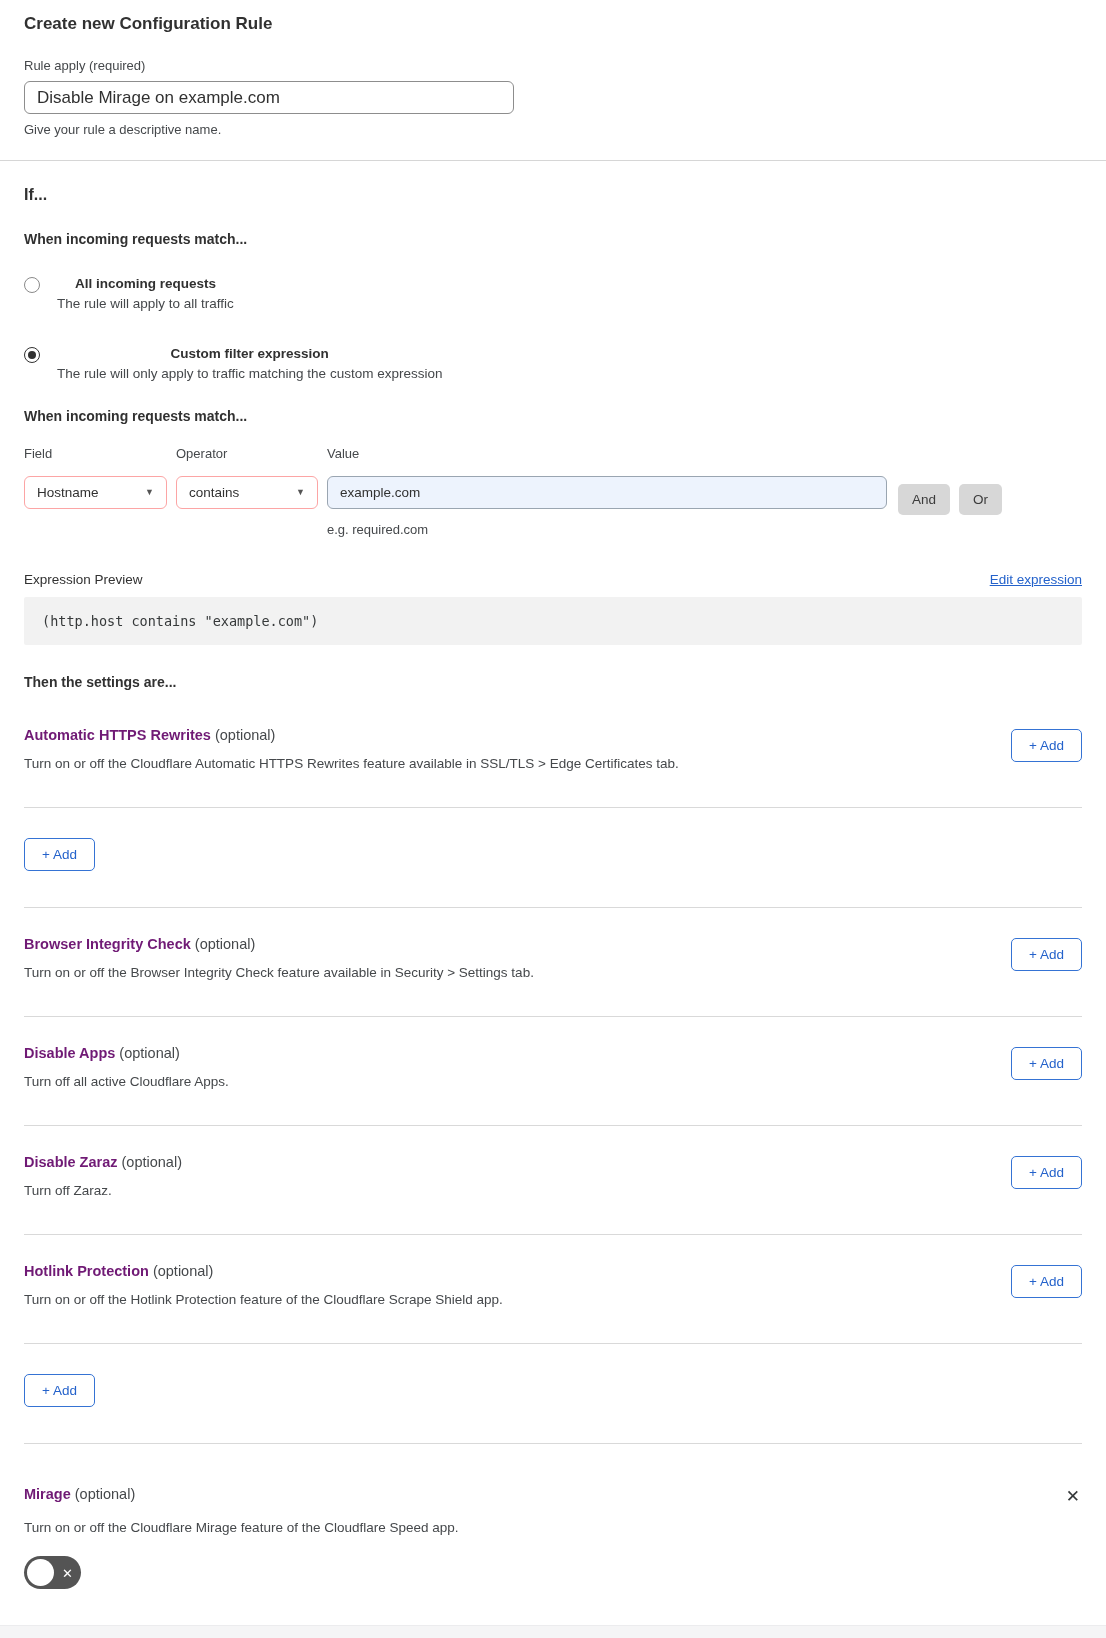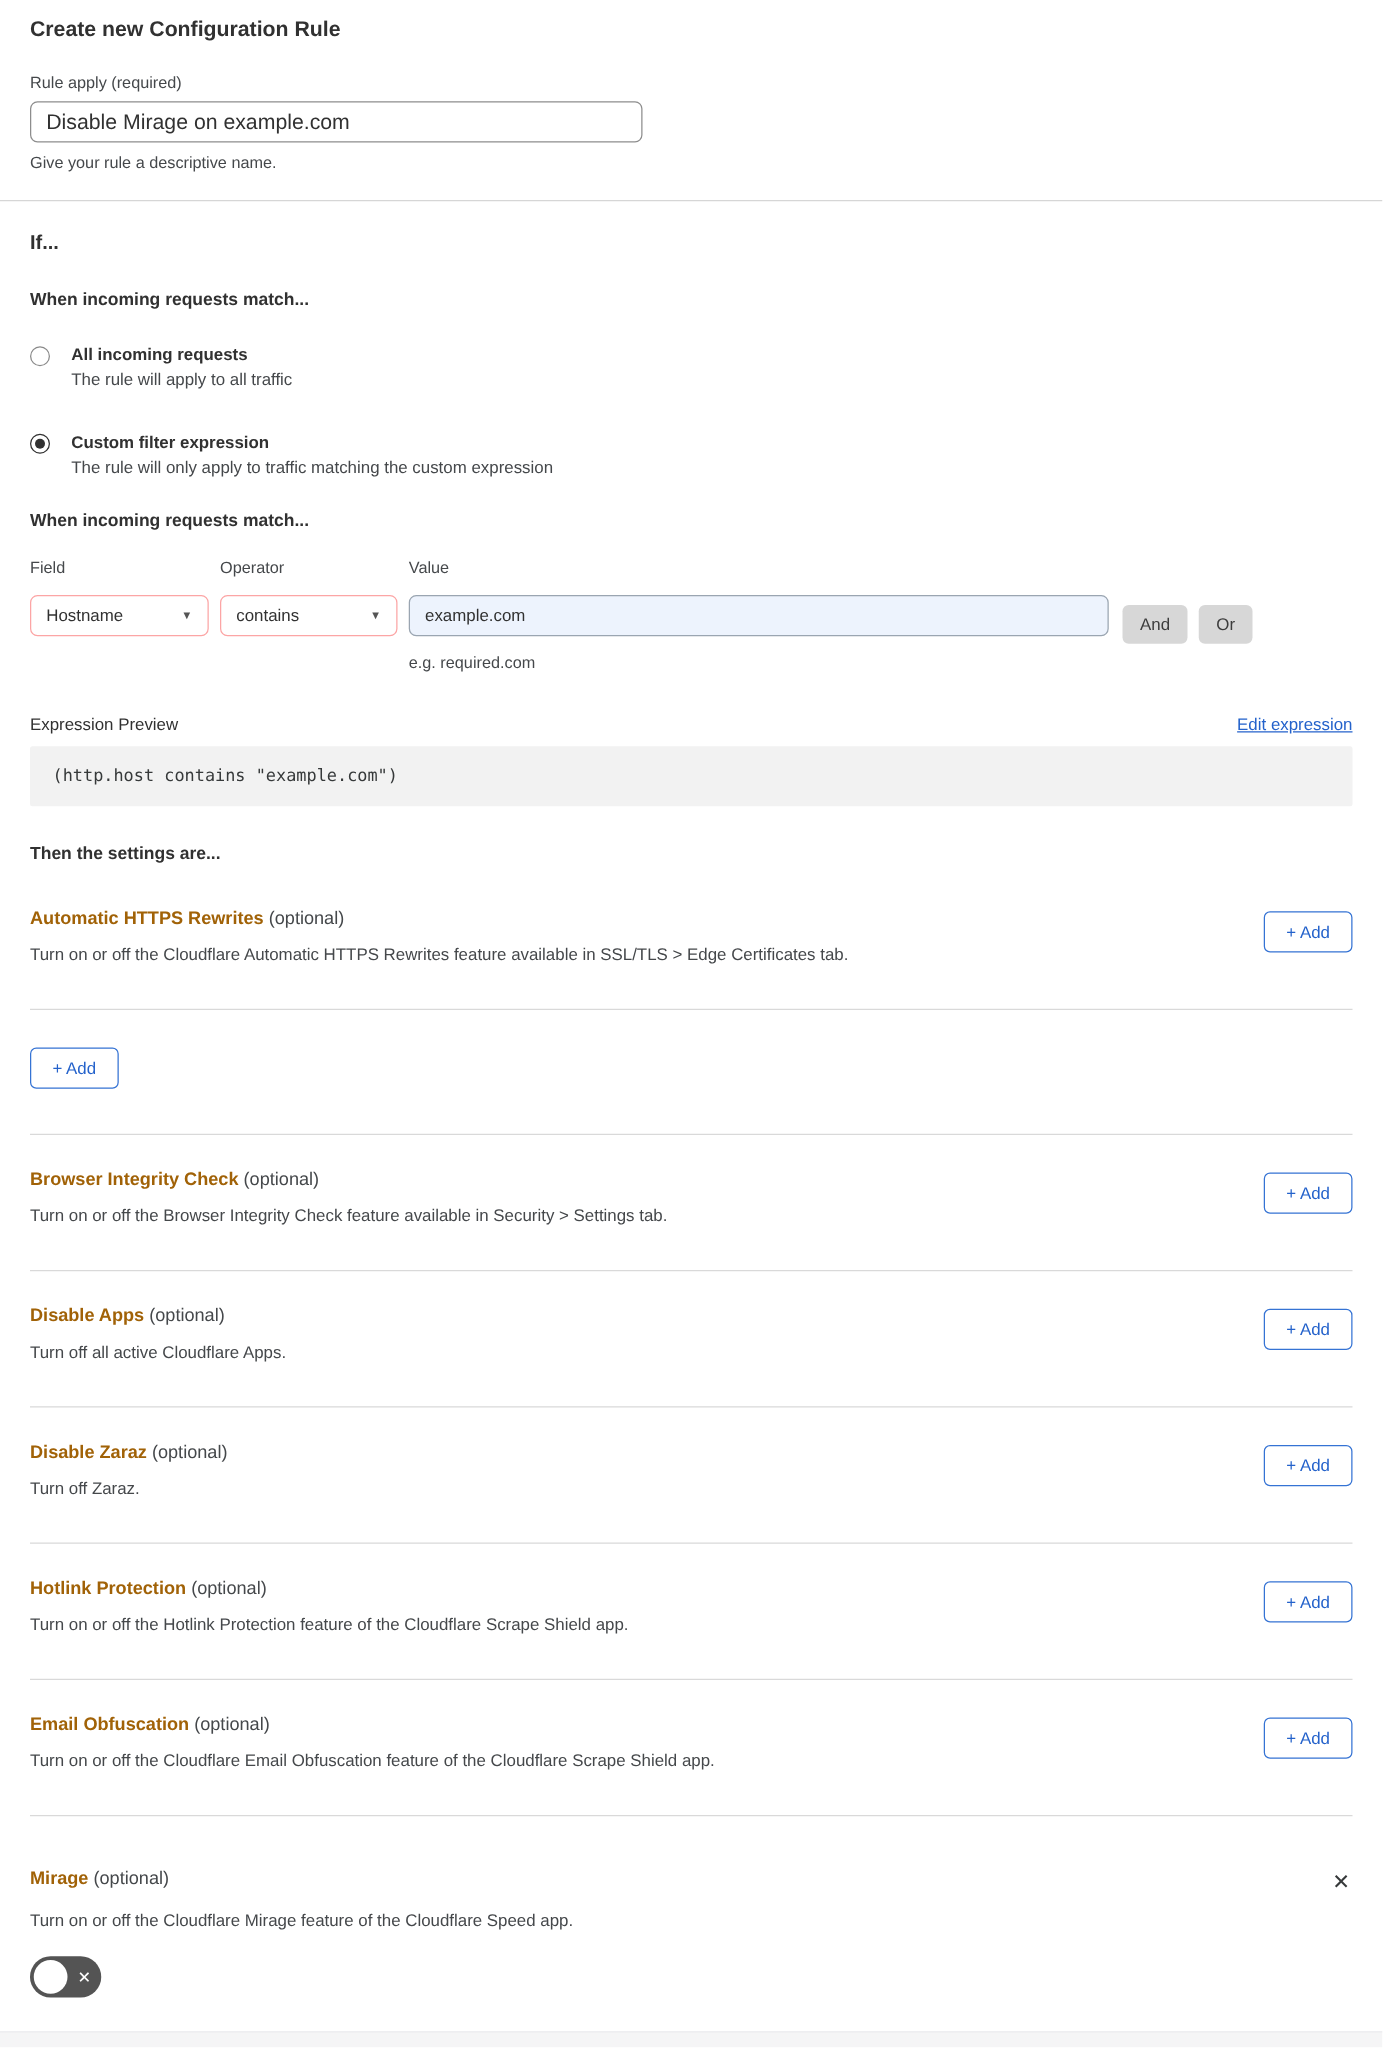--- a/index.html
+++ b/index.html
@@ -24,21 +24,21 @@
     font-family: "Liberation Sans", sans-serif;
     background: #fff; outline: none;
   }
   .helper-text { font-size: 13px; color: #45484b; margin-top: 8px; }
 
   .divider-full { border: none; border-top: 1px solid #d6d6d6; margin: 23px -24px 0 -24px; }
 
   h2.if-heading { font-size: 16px; font-weight: 700; margin: 25px 0 0 0; }
   h3.match-heading { font-size: 14px; font-weight: 700; margin: 27px 0 0 0; }
 
-  .radio-group { margin-top: 29px; }
+  .radio-group { margin-top: 29px; text-align: center; }
   .radio-row { display: flex; align-items: flex-start; gap: 17px; }
   .radio-row + .radio-row { margin-top: 35px; }
   .radio-circle {
     width: 16px; height: 16px; border-radius: 50%;
     border: 1.5px solid #8a8a8a; background: #fff;
     flex: 0 0 auto; margin-top: 1px;
     display: flex; align-items: center; justify-content: center;
     cursor: pointer;
   }
   .radio-circle.selected { border-color: #313131; }
@@ -89,21 +89,21 @@
   }
 
   .settings-heading { font-size: 14px; font-weight: 700; margin-top: 29px; }
 
   .setting {
     display: flex; justify-content: space-between; align-items: flex-start;
     padding: 28px 0 36px 0; border-bottom: 1px solid #d9d9d9;
   }
   .setting.first { padding-top: 23px; }
   .setting-title-line { font-size: 14.5px; }
-  .setting-title { font-weight: 700; color: #a16207; }
+  .setting-title { font-weight: 700; color: #701a75; }
   .optional { color: #45484b; font-weight: 400; }
   .setting-desc { font-size: 13.5px; color: #45484b; margin: 13px 0 0 0; }
   .add-btn {
     background: #fff; border: 1px solid #3573d4; border-radius: 5px;
     color: #2462cb; font-size: 13.5px; font-family: "Liberation Sans", sans-serif;
     padding: 8px 17px; cursor: pointer; flex: 0 0 auto; margin-top: 2px;
   }
 
   .setting-expanded { padding: 42px 0 0 0; }
   .expanded-head { display: flex; justify-content: space-between; align-items: flex-start; }
@@ -242,26 +242,20 @@
     <div>
       <div class="setting-title-line">
         <span class="setting-title">Hotlink Protection</span><span class="optional"> (optional)</span>
       </div>
       <p class="setting-desc">Turn on or off the Hotlink Protection feature of the Cloudflare Scrape Shield app.</p>
     </div>
     <button class="add-btn">+ Add</button>
   </div>
 
   <div class="setting">
-    <div>
-      <div class="setting-title-line">
-        <span class="setting-title">Email Obfuscation</span><span class="optional"> (optional)</span>
-      </div>
-      <p class="setting-desc">Turn on or off the Cloudflare Email Obfuscation feature of the Cloudflare Scrape Shield app.</p>
-    </div>
     <button class="add-btn">+ Add</button>
   </div>
 
   <div class="setting-expanded">
     <div class="expanded-head">
       <div class="setting-title-line">
         <span class="setting-title">Mirage</span><span class="optional"> (optional)</span>
       </div>
       <button class="close-icon">✕</button>
     </div>

